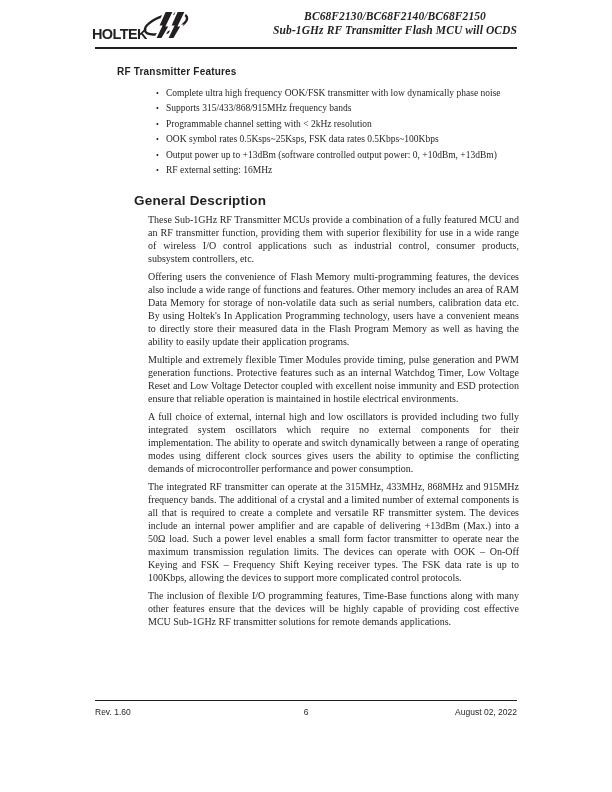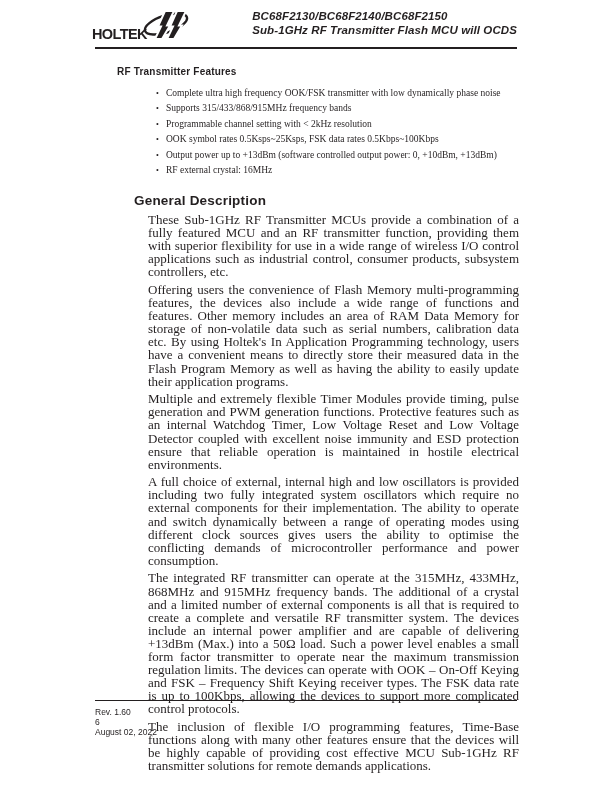--- a/index.html
+++ b/index.html
@@ -4,22 +4,22 @@
 <style>
   html,body{margin:0;padding:0;background:#888;}
   .page{
     position:relative;width:612px;height:792px;margin:0 auto;
     background:#ffffff;color:#231f20;overflow:hidden;
     font-family:"Liberation Serif",serif;
   }
   
   .logo{position:absolute;left:92px;top:7px;width:102px;height:40px;}
   .header-titles{
-    position:absolute;right:95px;top:10px;text-align:left;
-    font-family:Liberation Sans, sans-serif;
+    position:absolute;right:95px;top:10px;text-align:center;
+    font-family:Liberation Serif, serif;
     font-weight:bold;font-style:italic;
     font-size:11.5px;line-height:13.5px;letter-spacing:0.1px;
     white-space:nowrap;
   }
   .header-rule{position:absolute;left:95px;width:422px;top:47px;height:2px;background:#231f20;}
   
   .features-heading{
     position:absolute;left:117px;top:66px;
     font-family:"Liberation Sans",sans-serif;font-weight:bold;
     font-size:10px;letter-spacing:0.2px;
@@ -35,29 +35,29 @@
   .bullet{width:10px;flex:0 0 10px;font-size:8px;line-height:13px;}
   
   .gd-heading{
     position:absolute;left:96px;top:193px;
     font-family:"Liberation Sans",sans-serif;font-weight:bold;
     font-size:13.5px;letter-spacing:0.2px;margin-left:38px;
   }
   .gd-body{position:absolute;left:148px;top:213px;width:371px;}
   .gd-body p{
     margin:0 0 4.5px 0;
-    font-size:13px;line-height:13.1px;
+    font-size:10px;line-height:13.1px;
     text-align:justify;
   }
   
   .footer-rule{position:absolute;left:95px;width:422px;top:700px;height:1px;background:#231f20;}
   .footer{
     position:absolute;left:95px;width:422px;top:707px;
     display:flex;align-items:baseline;
-    font-family:"Liberation Sans",sans-serif;font-size:8.5px;flex-direction:column;
+    font-family:"Liberation Sans",sans-serif;font-size:8.5px;
   }
   .footer .f-left{flex:1;text-align:left;}
   .footer .f-center{flex:1;text-align:center;}
   .footer .f-right{flex:1;text-align:right;}
 </style>
 </head>
 <body>
 
 <div class="page">
 
@@ -91,21 +91,21 @@
     <li>
       <span class="bullet">•</span>
       <span>OOK symbol rates 0.5Ksps~25Ksps, FSK data rates 0.5Kbps~100Kbps</span>
     </li>
     <li>
       <span class="bullet">•</span>
       <span>Output power up to +13dBm (software controlled output power: 0, +10dBm, +13dBm)</span>
     </li>
     <li>
       <span class="bullet">•</span>
-      <span>RF external crystal: 16MHz</span>
+      <span>RF external setting: 16MHz</span>
     </li>
   </ul>
 
   <div class="gd-heading">General Description</div>
   <div class="gd-body">
     <p>These Sub-1GHz RF Transmitter MCUs provide a combination of a fully featured MCU and an RF transmitter function, providing them with superior flexibility for use in a wide range of wireless I/O control applications such as industrial control, consumer products, subsystem controllers, etc.</p>
     <p>Offering users the convenience of Flash Memory multi-programming features, the devices also include a wide range of functions and features. Other memory includes an area of RAM Data Memory for storage of non-volatile data such as serial numbers, calibration data etc. By using Holtek's In Application Programming technology, users have a convenient means to directly store their measured data in the Flash Program Memory as well as having the ability to easily update their application programs.</p>
     <p>Multiple and extremely flexible Timer Modules provide timing, pulse generation and PWM generation functions. Protective features such as an internal Watchdog Timer, Low Voltage Reset and Low Voltage Detector coupled with excellent noise immunity and ESD protection ensure that reliable operation is maintained in hostile electrical environments.</p>
     <p>A full choice of external, internal high and low oscillators is provided including two fully integrated system oscillators which require no external components for their implementation. The ability to operate and switch dynamically between a range of operating modes using different clock sources gives users the ability to optimise the conflicting demands of microcontroller performance and power consumption.</p>
     <p>The integrated RF transmitter can operate at the 315MHz, 433MHz, 868MHz and 915MHz frequency bands. The additional of a crystal and a limited number of external components is all that is required to create a complete and versatile RF transmitter system. The devices include an internal power amplifier and are capable of delivering +13dBm (Max.) into a 50Ω load. Such a power level enables a small form factor transmitter to operate near the maximum transmission regulation limits. The devices can operate with OOK – On-Off Keying and FSK – Frequency Shift Keying receiver types. The FSK data rate is up to 100Kbps, allowing the devices to support more complicated control protocols.</p>

